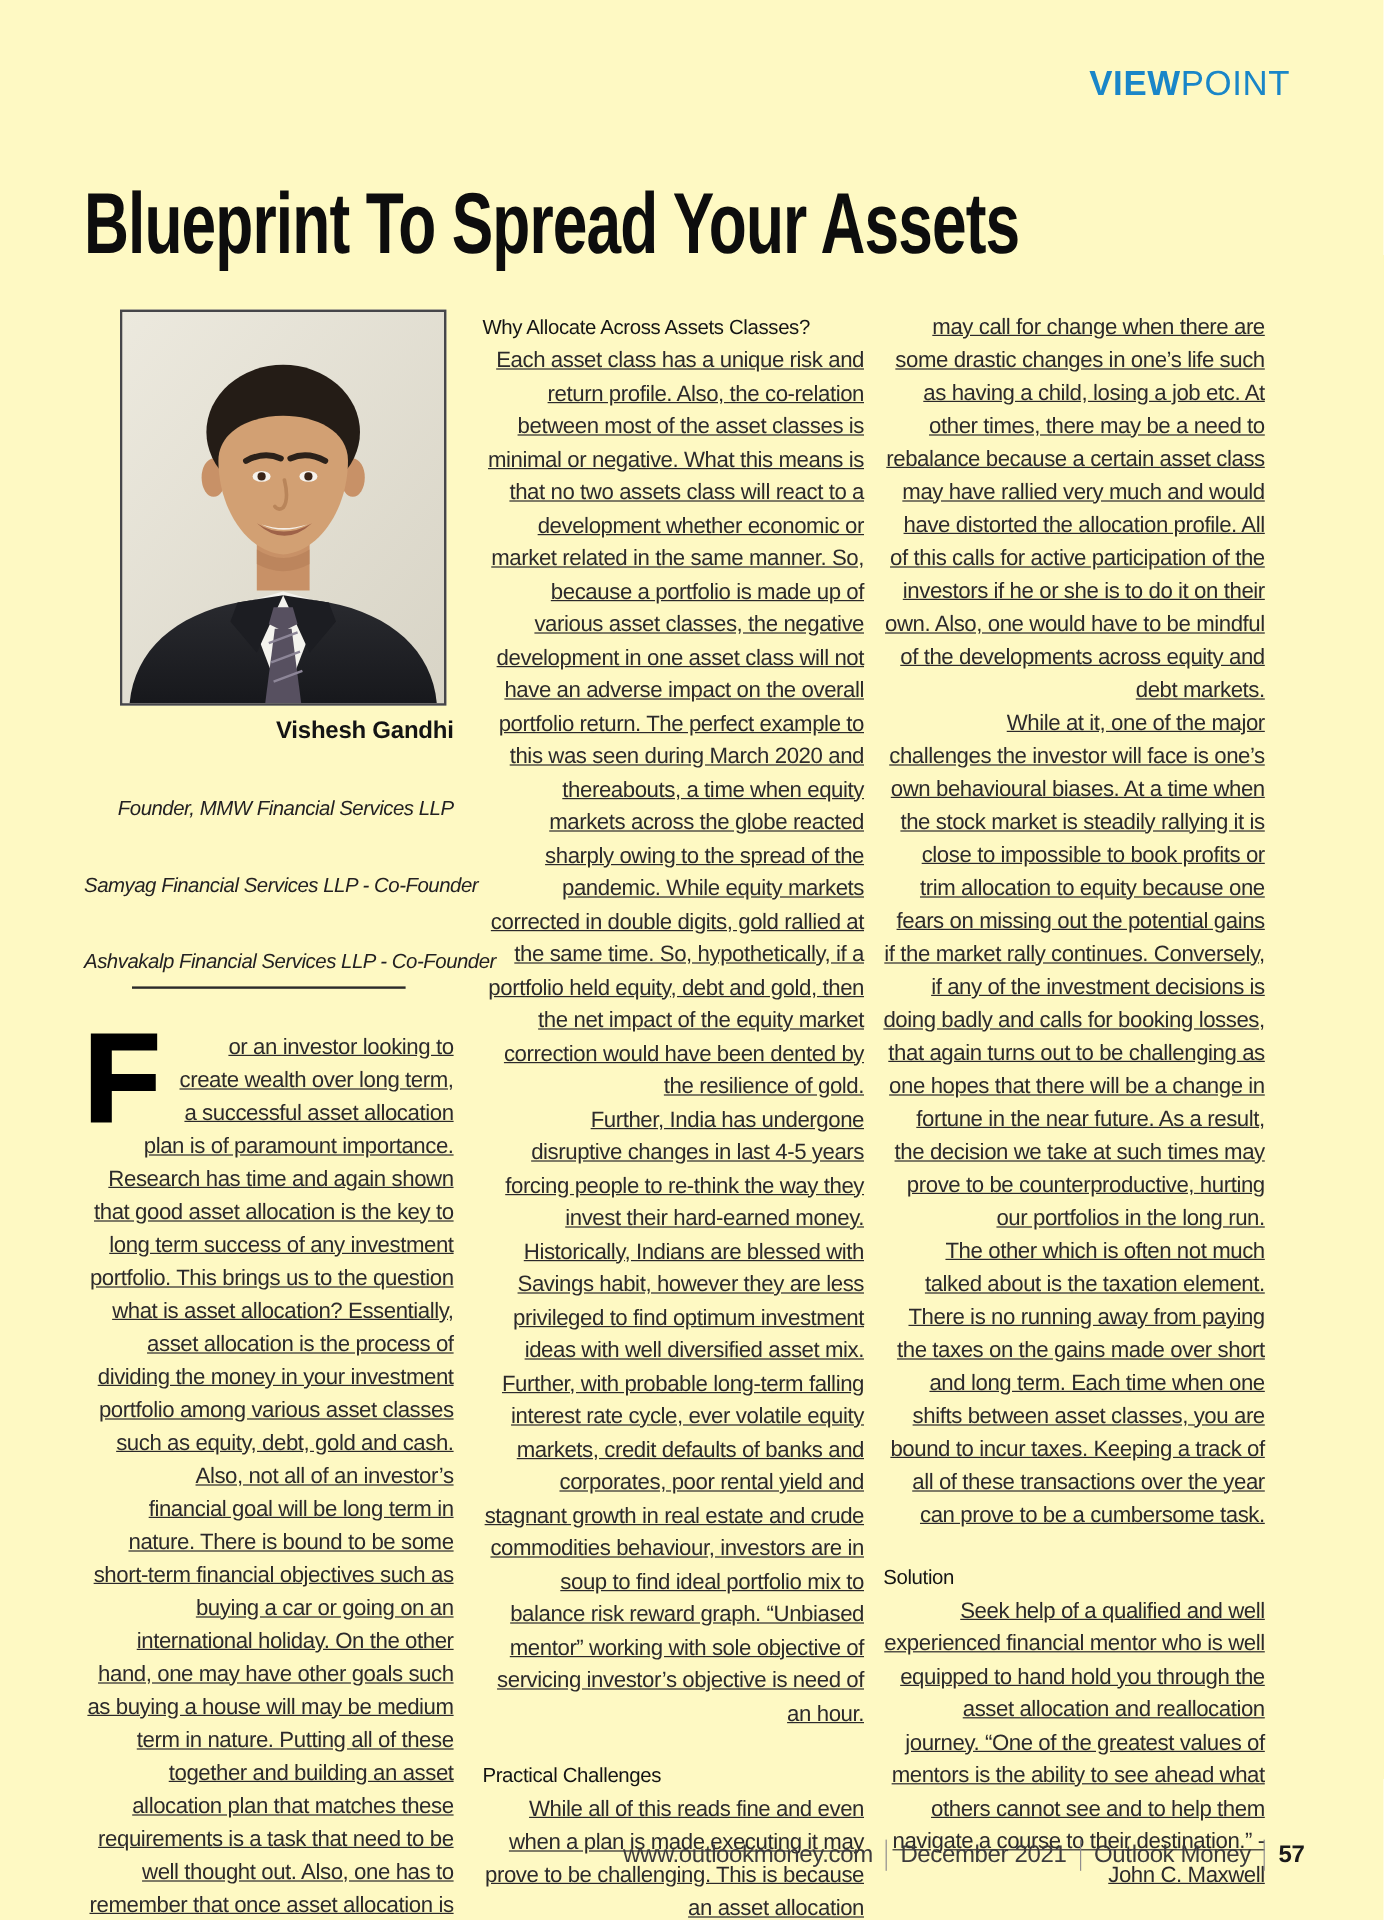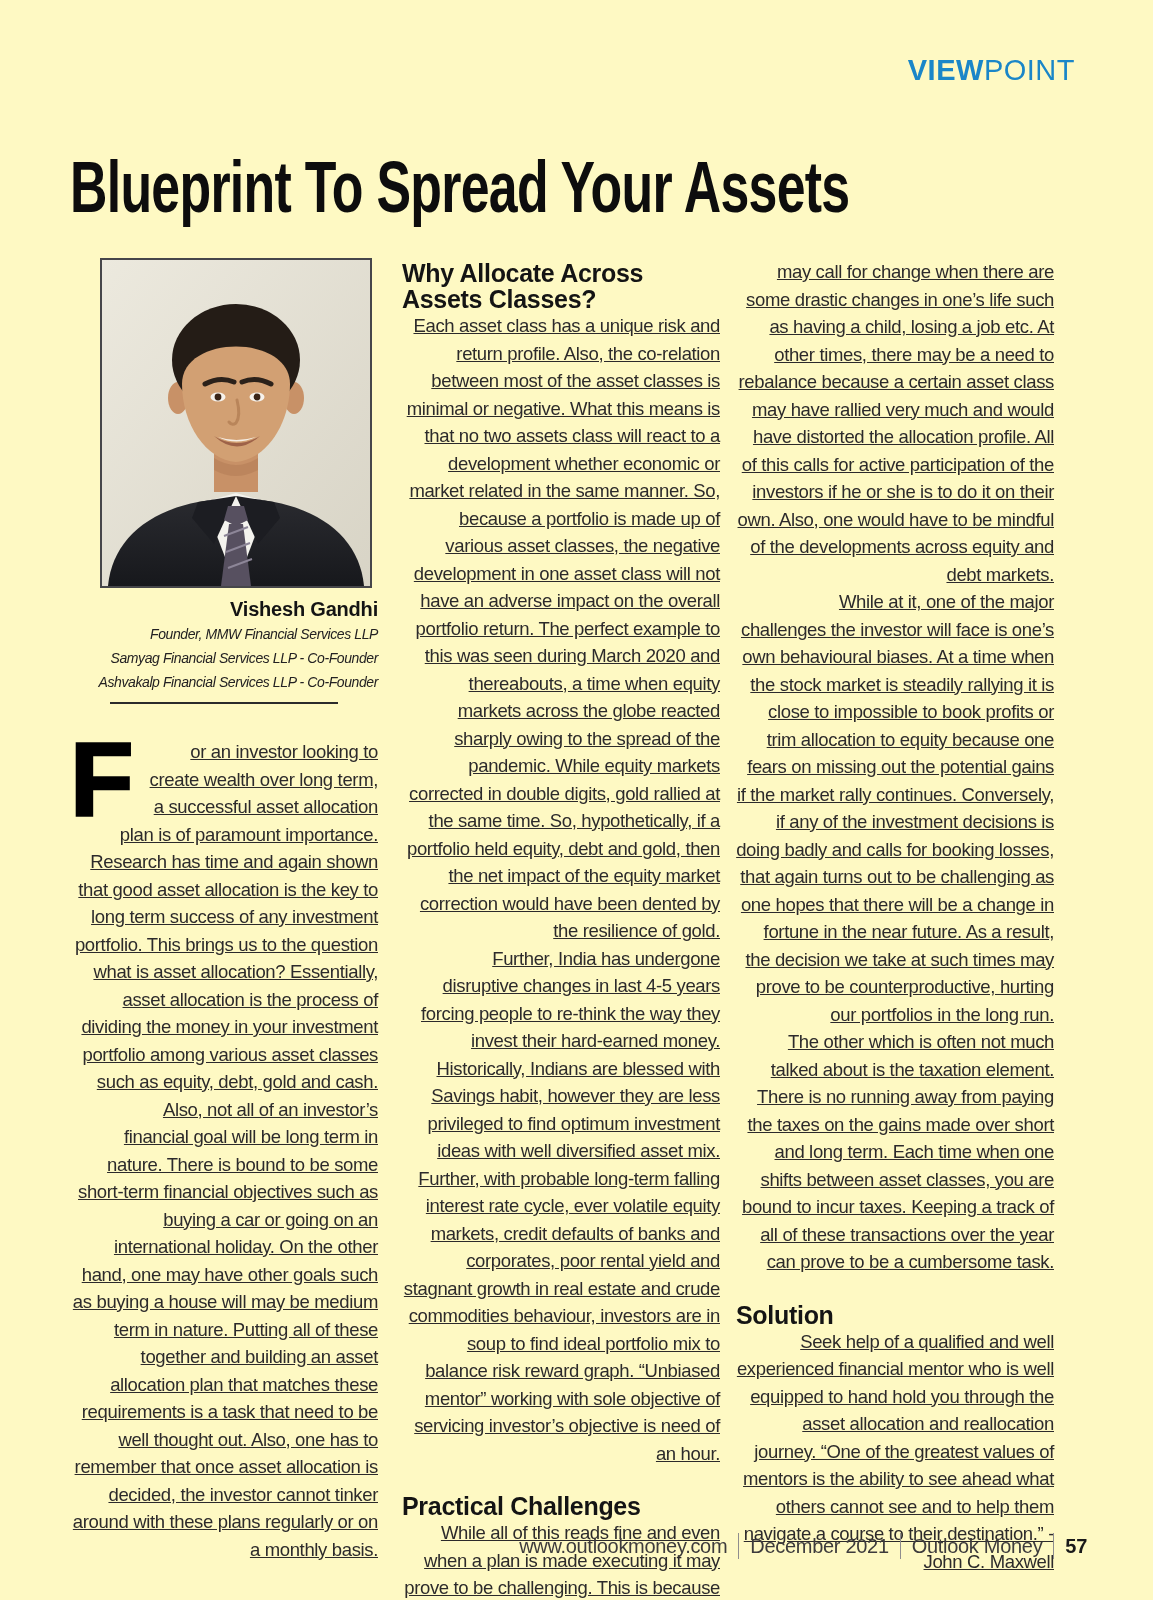--- a/index.html
+++ b/index.html
@@ -23,29 +23,29 @@
   }
 
   
   .col { position:absolute; top:258px; font-size:18.5px; line-height:27.5px; letter-spacing:-.35px; }
   .col1 { left:70px;  width:308px; }
   .col2 { left:402px; width:318px; }
   .col3 { left:736px; width:318px; }
 
   p.body { margin:0; text-align:right;text-decoration:underline; }
   p.indent { text-indent:26px; }
-  .subhead { margin:26px 0 0 0; font-size:25px; font-weight:700; line-height:26px; color:#141414; letter-spacing:-.3px; }
+  .subhead { margin:26px 0 0 0; font-size:17px; font-weight:400; line-height:26px; color:#141414; letter-spacing:-.3px; }
   .subhead.first { margin-top:2px; }
 
   
   .photo { margin:0 0 0 30px; width:268px; height:326px; border:2px solid #46464a; background:#e3dfd3; }
   .photo svg { display:block; }
   .caption { margin-top:8px; text-align:right; }
   .author-name { font-size:20px; font-weight:700; color:#141414; letter-spacing:-.2px; line-height:26px; }
-  .author-role { font-size:14px; font-style:italic; line-height:24px; letter-spacing:-.4px; white-space:nowrap; color:#232122; }
+  .author-role { font-size:17px; font-style:italic; line-height:24px; letter-spacing:-.4px; white-space:nowrap; color:#232122;margin-top:40px; }
   .caption-rule { width:228px; border-top:2px solid #2b2b2b; margin:8px auto 0 auto; }
 
   p.intro { margin-top:34px; }
   .dropcap {
     float:left; font-size:104px; line-height:78px; font-weight:700;
     color:#000; -webkit-text-stroke:2.5px #000; padding:2px 10px 0 0;
   }
 
   
   .footer {

